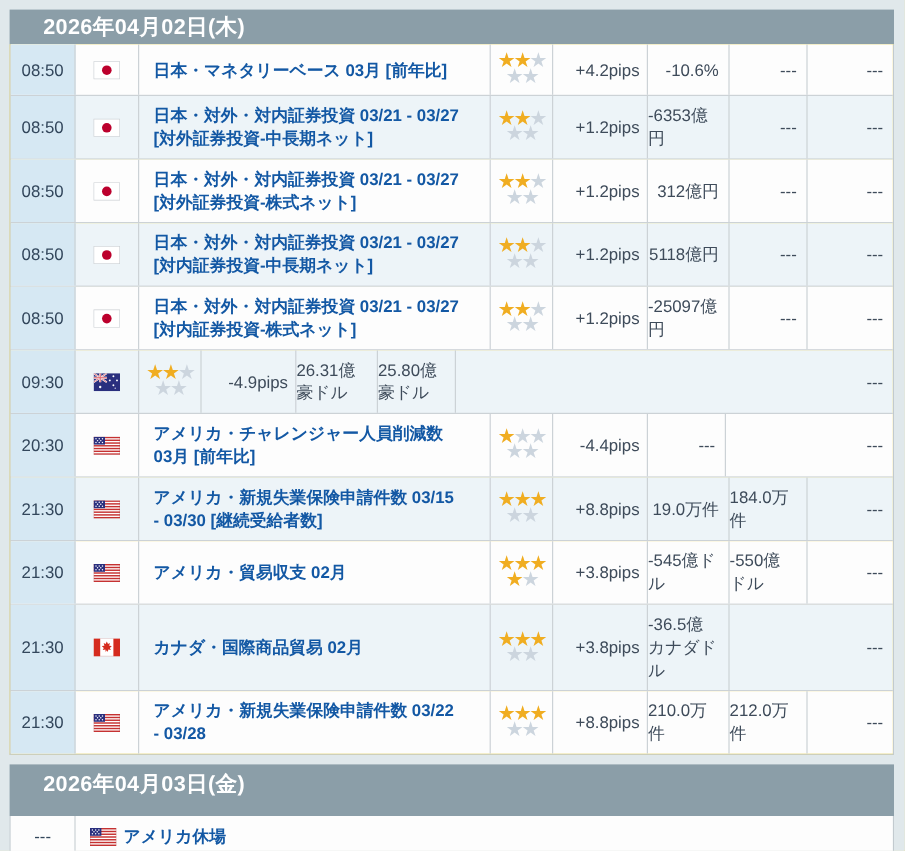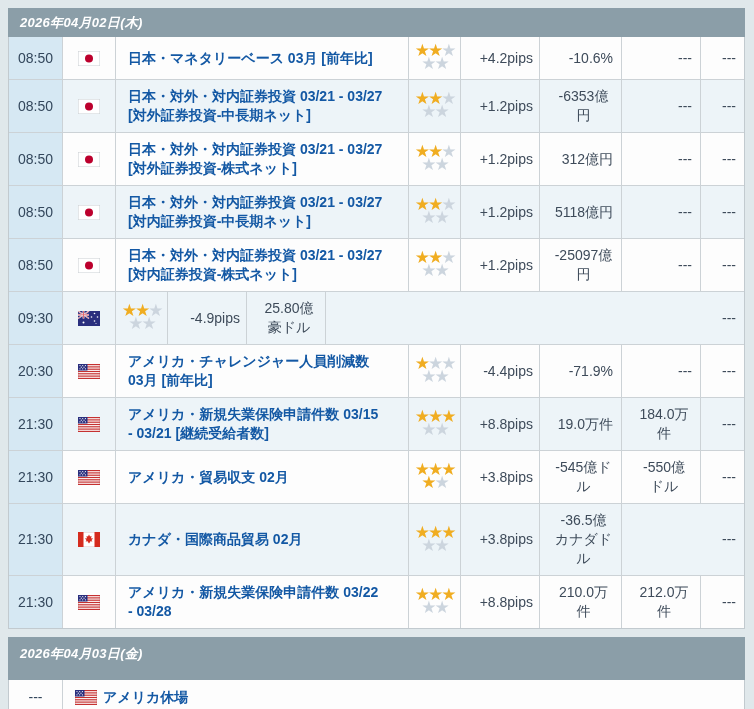--- a/index.html
+++ b/index.html
@@ -13,42 +13,42 @@
   html,body{background:var(--page-bg);}
   body{
     font-family:"Liberation Sans","DejaVu Sans",sans-serif;
     width:754px; height:709px; overflow:hidden;
   }
   .page{width:754px; min-height:709px; padding:8px 9px 0 8px; background:var(--page-bg);}
   .day-section{width:737px;}
   .day-section + .day-section{margin-top:8px;}
   .date-header{
     background:var(--header-bg); color:var(--header-text);
-    font-size:13px; font-weight:bold; height:29px; line-height:29px;
-    padding-left:12px; letter-spacing:.3px;font-style:italic;
+    font-size:18px; font-weight:bold; height:29px; line-height:29px;
+    padding-left:28px; letter-spacing:.3px;
   }
   .day-section.second .date-header{height:43px; line-height:33px;}
   .rows{border:1px solid var(--outer-border); border-top:none; background:#fde047;}
   .row{display:flex; align-items:stretch; background:var(--row-bg); border-bottom:1px solid var(--border);}
   .row:last-child{border-bottom:none;}
   .row:nth-child(even){background:var(--row-alt-bg);}
   .cell{
     display:flex; align-items:center; border-right:1px solid var(--border);
     font-size:14px; color:var(--text); padding:7px 0; min-height:42px; line-height:19px;
   }
   .c-time{width:54px; justify-content:center; background:var(--time-bg); color:var(--time-text);}
   .c-flag{width:53px; justify-content:center;}
   .c-name{width:293px; padding-left:12px; padding-right:23px;}
   .c-name a{color:var(--link); font-weight:bold; text-decoration:none;}
   .c-stars{width:52px; justify-content:center;}
   .c-pips{width:79px; justify-content:flex-end; padding-right:6px;text-align:center;}
   .c-v1{width:68px;}
   .c-v2{width:65px;}
   .c-v3{flex:1; border-right:none;}
-  .c-v1,.c-v2,.c-v3{justify-content:flex-end; padding-right:8px; text-align:center; word-break:break-all;margin-left:14px;}
+  .c-v1,.c-v2,.c-v3{justify-content:flex-end; padding-right:8px; text-align:left; word-break:break-all;}
   .stars{display:flex; flex-direction:column; align-items:center; line-height:11px;}
   .star-line{font-size:17px; letter-spacing:-2px; white-space:nowrap; height:13px;}
   .star{color:var(--star-off);}
   .star.on{color:var(--star-on);}
   .flag{display:inline-block; line-height:0;}
   
   .row.holiday{background:#fdfdfd; min-height:34px;}
   .row.holiday .c-time{background:#fdfdfd; min-height:34px;}
   .row.holiday .c-hname{flex:1; border-right:none; padding-left:12px; min-height:34px;}
   .row.holiday .c-hname .flag{margin-right:6px;}
@@ -204,20 +204,21 @@
                 </g>
               </svg></span>
           </div>
     <div class="cell c-stars">
       <div class="stars">
         <span class="star-line"><span class="star on">★</span><span class="star on">★</span><span class="star">★</span></span>
         <span class="star-line"><span class="star">★</span><span class="star">★</span></span>
       </div>
     </div>
     <div class="cell c-pips">-4.9pips</div>
+    <div class="cell c-v1">26.31億豪ドル</div>
     <div class="cell c-v2">25.80億豪ドル</div>
     <div class="cell c-v3">---</div>
   </div>
 
   <div class="row">
     <div class="cell c-time">20:30</div>
     <div class="cell c-flag">
             <span class="flag"><svg width="22" height="15" viewBox="0 0 22 15">
                 <rect width="22" height="15" fill="#ffffff" stroke="#d8b7b7"></rect>
                 <g fill="#c53131">
@@ -245,21 +246,20 @@
     <div class="cell c-name">
             <a href="#">アメリカ・チャレンジャー人員削減数 03月 [前年比]</a>
           </div>
     <div class="cell c-stars">
       <div class="stars">
         <span class="star-line"><span class="star on">★</span><span class="star">★</span><span class="star">★</span></span>
         <span class="star-line"><span class="star">★</span><span class="star">★</span></span>
       </div>
     </div>
     <div class="cell c-pips">-4.4pips</div>
-    <div class="cell c-v1">-71.9%</div>
     <div class="cell c-v2">---</div>
     <div class="cell c-v3">---</div>
   </div>
 
   <div class="row">
     <div class="cell c-time">21:30</div>
     <div class="cell c-flag">
             <span class="flag"><svg width="22" height="15" viewBox="0 0 22 15">
                 <rect width="22" height="15" fill="#ffffff" stroke="#d8b7b7"></rect>
                 <g fill="#c53131">
@@ -278,21 +278,21 @@
                   <circle cx="7.4" cy="1.6" r=".6"></circle>
                   <circle cx="3.3" cy="3.2" r=".6"></circle>
                   <circle cx="6" cy="3.2" r=".6"></circle>
                   <circle cx="2" cy="4.8" r=".6"></circle>
                   <circle cx="4.7" cy="4.8" r=".6"></circle>
                   <circle cx="7.4" cy="4.8" r=".6"></circle>
                 </g>
               </svg></span>
           </div>
     <div class="cell c-name">
-            <a href="#">アメリカ・新規失業保険申請件数 03/15 - 03/21 [継続受給者数]</a>
+            <a href="#">アメリカ・新規失業保険申請件数 03/15 - 03/30 [継続受給者数]</a>
           </div>
     <div class="cell c-stars">
       <div class="stars">
         <span class="star-line"><span class="star on">★</span><span class="star on">★</span><span class="star on">★</span></span>
         <span class="star-line"><span class="star">★</span><span class="star">★</span></span>
       </div>
     </div>
     <div class="cell c-pips">+8.8pips</div>
     <div class="cell c-v1">19.0万件</div>
     <div class="cell c-v2">184.0万件</div>

